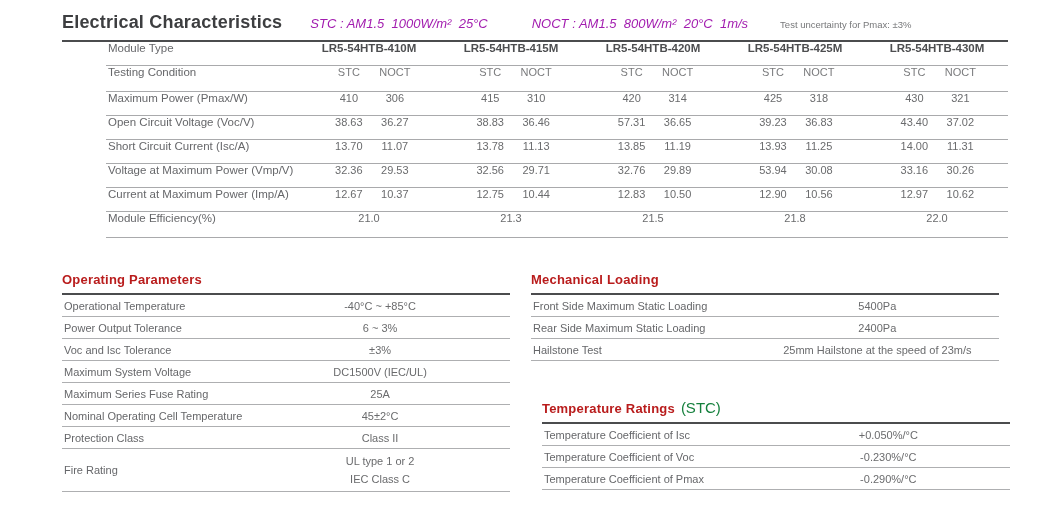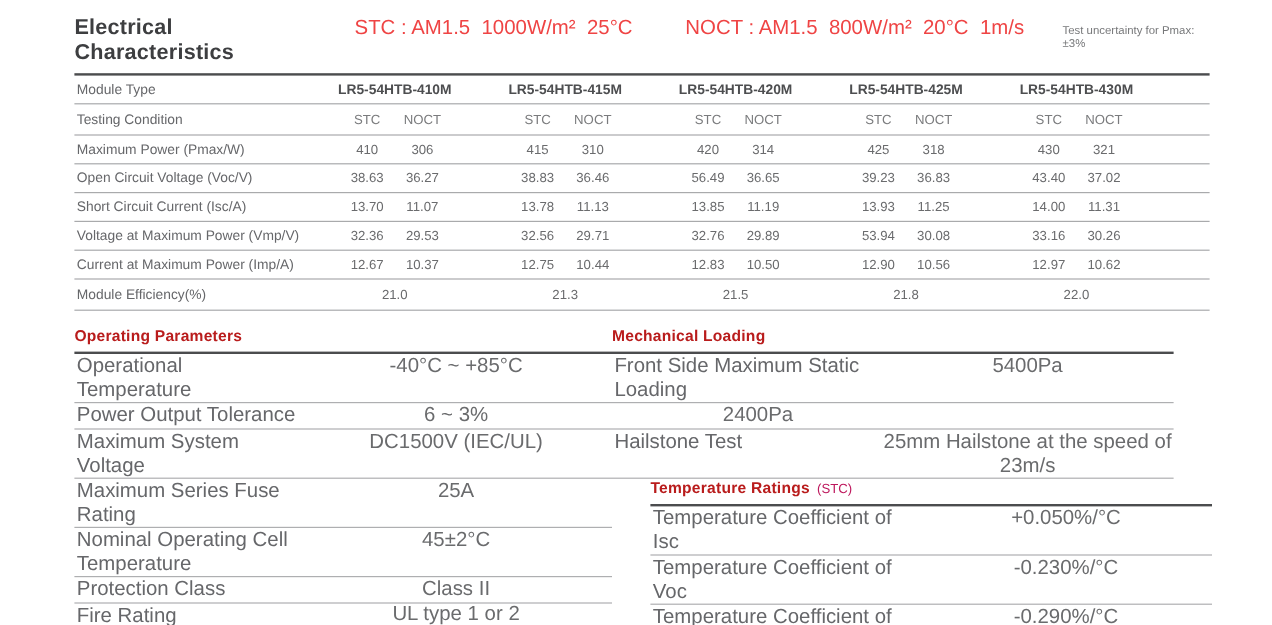--- a/index.html
+++ b/index.html
@@ -11,52 +11,52 @@
   }
   .section { position:absolute; }
 
   
   #electrical { left:62px; top:12px; width:946px; }
   .ec-header {
     display:flex; align-items:baseline;
     padding-bottom:7px; border-bottom:2px solid #4b4c4e;
   }
   .ec-title { font-size:18px; font-weight:bold; color:#3d3e40; letter-spacing:.2px; }
-  .ec-cond  { font-size:17px; color:#ef4444; margin-left:28px; white-space:pre; }
+  .ec-cond  { font-size:13px; color:#a21caf; margin-left:28px; white-space:pre;font-style:italic; }
   .ec-cond2 { margin-left:44px; }
   .ec-note  { font-size:9.5px; color:#77787a; margin-left:32px; }
 
   .erow {
-    display:flex; align-items:center; height:24px;
-    border-bottom:1px solid #a9aaac; font-size:11.5px;
+    display:flex; height:24px;
+    border-bottom:1px solid #a9aaac; font-size:11.5px;margin-left:44px;
   }
   .erow.tall { height:26px; }
   .elabel { width:196px; color:#66676a; padding-left:2px; }
   .ecol   { width:142px; display:flex; justify-content:center; }
   .esub   { width:46px; text-align:center; }
   .module-name { font-size:11.5px; font-weight:bold; color:#4d4e50; text-align:center; width:142px; }
   .cond-h { color:#7a7b7d; font-size:11px; }
   .val    { color:#6a6b6d; font-size:11px; }
   .eff    { width:142px; text-align:center; color:#6a6b6d; font-size:11px; }
 
   
   .ptitle-row { display:flex; align-items:baseline; padding-bottom:6px; border-bottom:2px solid #4b4c4e; }
   .ptitle { font-size:13px; font-weight:bold; color:#b91c1c; letter-spacing:.2px; }
-  .ptitle-suffix { font-size:11px; color:#be185d; margin-left:6px; }
+  .ptitle-suffix { font-size:15px; color:#15803d; margin-left:6px; }
   .prow {
-    display:flex; min-height:22px;
-    border-bottom:1px solid #aeafb1; font-size:17px;
+    display:flex; align-items:center; min-height:22px;
+    border-bottom:1px solid #aeafb1; font-size:11px;
   }
   .plabel { width:42%; color:#66676a; padding-left:2px; }
   .pvalue { width:58%; text-align:center; color:#6a6b6d; }
   .prow.double { min-height:43px; }
   .pvalue .line { line-height:18px; }
 
   #operating  { left:62px;  top:272px; width:448px; }
-  #mechanical { left:510px; top:272px; width:468px; }
+  #mechanical { left:531px; top:272px; width:468px; }
   #mechanical .plabel, #temperature .plabel { width:48%; }
   #mechanical .pvalue, #temperature .pvalue { width:52%; }
   #temperature { left:542px; top:399px; width:468px; }
 </style>
 </head>
 <body>
 
 <div class="section" id="electrical">
   <div class="ec-header">
     <span class="ec-title">Electrical Characteristics</span>
@@ -136,21 +136,21 @@
     <div class="elabel">Open Circuit Voltage (Voc/V)</div>
     <div class="ecol">
         <span class="esub val">38.63</span>
         <span class="esub val">36.27</span>
       </div>
     <div class="ecol">
         <span class="esub val">38.83</span>
         <span class="esub val">36.46</span>
       </div>
     <div class="ecol">
-        <span class="esub val">56.49</span>
+        <span class="esub val">57.31</span>
         <span class="esub val">36.65</span>
       </div>
     <div class="ecol">
         <span class="esub val">39.23</span>
         <span class="esub val">36.83</span>
       </div>
     <div class="ecol">
         <span class="esub val">43.40</span>
         <span class="esub val">37.02</span>
       </div>
@@ -252,20 +252,24 @@
   <div class="ptitle-row">
     <span class="ptitle">Operating Parameters</span>
   </div>
   <div class="prow">
     <div class="plabel">Operational Temperature</div>
     <div class="pvalue">-40°C ~ +85°C</div>
   </div>
   <div class="prow">
     <div class="plabel">Power Output Tolerance</div>
     <div class="pvalue">6 ~ 3%</div>
+  </div>
+  <div class="prow">
+    <div class="plabel">Voc and Isc Tolerance</div>
+    <div class="pvalue">±3%</div>
   </div>
   <div class="prow">
     <div class="plabel">Maximum System Voltage</div>
     <div class="pvalue">DC1500V (IEC/UL)</div>
   </div>
   <div class="prow">
     <div class="plabel">Maximum Series Fuse Rating</div>
     <div class="pvalue">25A</div>
   </div>
   <div class="prow">
@@ -287,20 +291,21 @@
 
 <div class="section" id="mechanical">
   <div class="ptitle-row">
     <span class="ptitle">Mechanical Loading</span>
   </div>
   <div class="prow">
     <div class="plabel">Front Side Maximum Static Loading</div>
     <div class="pvalue">5400Pa</div>
   </div>
   <div class="prow">
+    <div class="plabel">Rear Side Maximum Static Loading</div>
     <div class="pvalue">2400Pa</div>
   </div>
   <div class="prow">
     <div class="plabel">Hailstone Test</div>
     <div class="pvalue">25mm Hailstone at the speed of 23m/s</div>
   </div>
 </div>
 
 <div class="section" id="temperature">
   <div class="ptitle-row">

